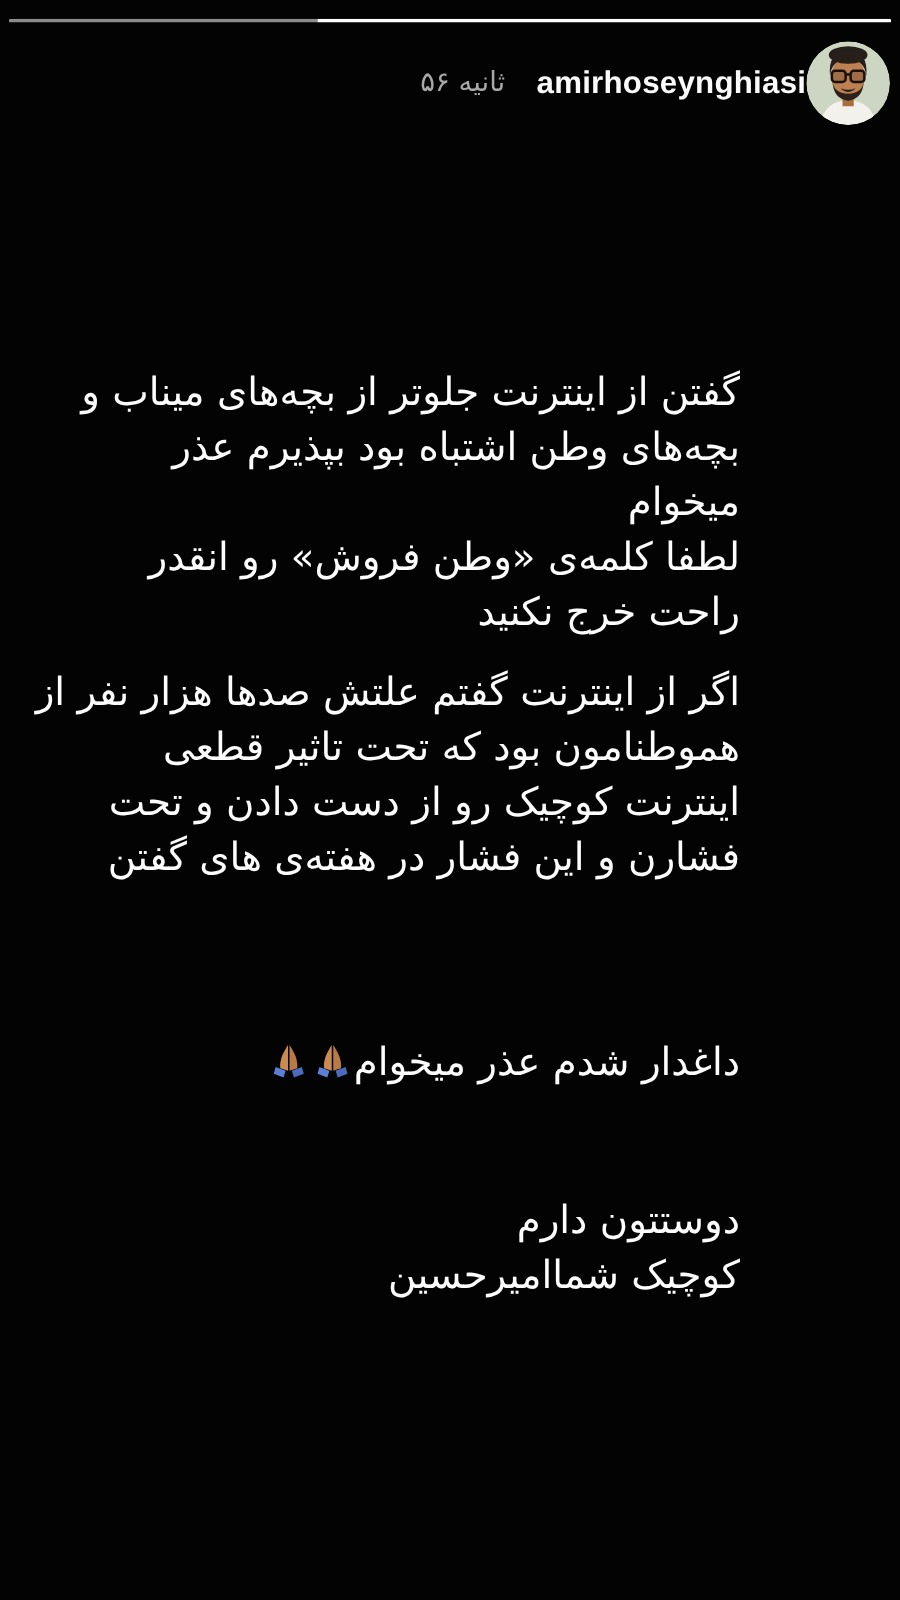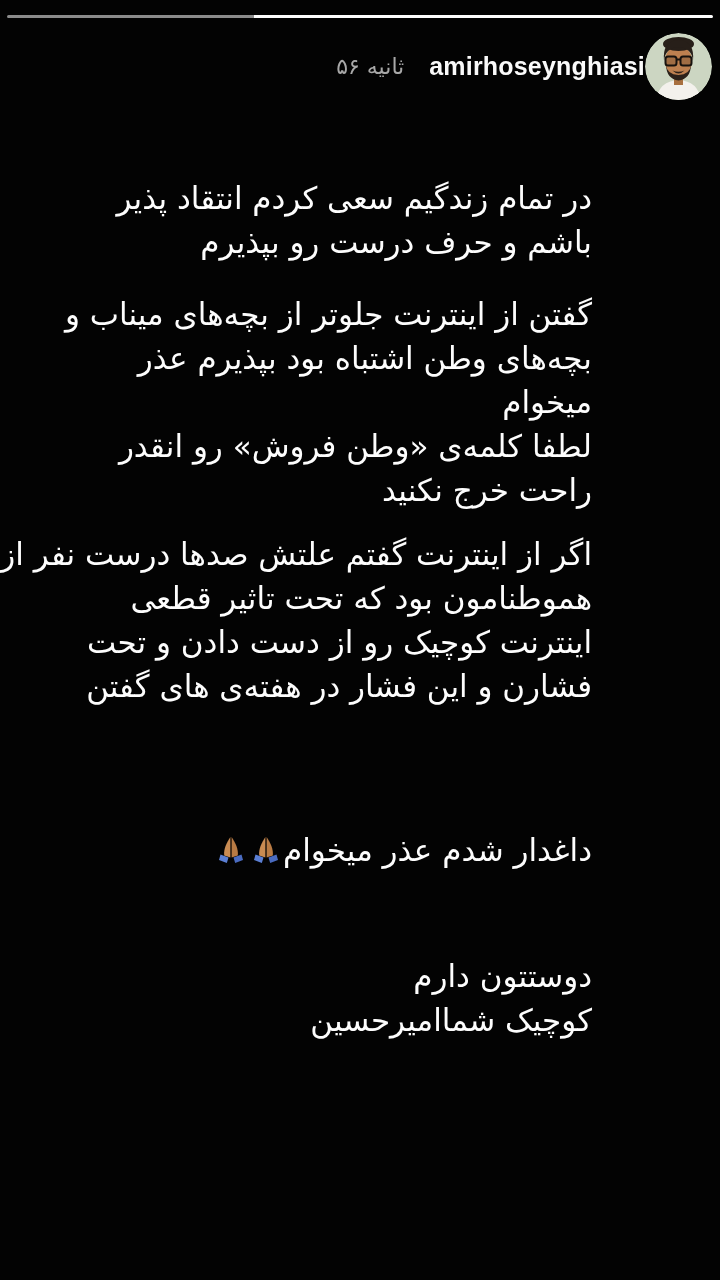--- a/index.html
+++ b/index.html
@@ -131,35 +131,31 @@
           <path d="M21,32 Q21.5,46 33.5,47.5 Q45.5,46 46,32 Q45,41.5 33.5,42 Q22,41.5 21,32 Z" fill="#2b211a"></path>
           <path d="M27.5,37.5 Q33.5,40 39.5,37.5 Q33.5,43.5 27.5,37.5 Z" fill="#2b211a"></path>
           <rect x="20.5" y="23.5" width="11" height="9" rx="2.5" fill="rgba(30,22,16,0.18)" stroke="#17120e" stroke-width="2"></rect>
           <rect x="35.5" y="23.5" width="11" height="9" rx="2.5" fill="rgba(30,22,16,0.18)" stroke="#17120e" stroke-width="2"></rect>
           <line x1="31.5" y1="26.5" x2="35.5" y2="26.5" stroke="#17120e" stroke-width="2"></line>
         </g>
       </svg>
     </div>
   </div>
 
-  <div class="para para-1">
-    <div>در تمام زندگیم سعی کردم انتقاد پذیر</div>
-    <div>باشم و حرف درست رو بپذیرم</div>
-  </div>
 
   <div class="para para-2">
     <div>گفتن از اینترنت جلوتر از بچه‌های میناب و</div>
     <div>بچه‌های وطن اشتباه بود بپذیرم عذر</div>
     <div>میخوام</div>
     <div>لطفا کلمه‌ی «وطن فروش» رو انقدر</div>
     <div>راحت خرج نکنید</div>
   </div>
 
   <div class="para para-3">
-    <div>اگر از اینترنت گفتم علتش صدها درست نفر از</div>
+    <div>اگر از اینترنت گفتم علتش صدها هزار نفر از</div>
     <div>هموطنامون بود که تحت تاثیر قطعی</div>
     <div>اینترنت کوچیک رو از دست دادن و تحت</div>
     <div>فشارن و این فشار در هفته‌ی های گفتن</div>
   </div>
 
   <div class="para para-4">
     <div>
       <span>داغدار شدم عذر میخوام</span><span class="emoji"><svg width="34" height="34" viewBox="0 0 34 34">
           <path d="M16.4,3 C12.5,9 9.5,15 10.2,21.5 L16.4,23.5 Z" fill="#c98b52"></path>
           <path d="M17.6,3 C21.5,9 24.5,15 23.8,21.5 L17.6,23.5 Z" fill="#b97b44"></path>

